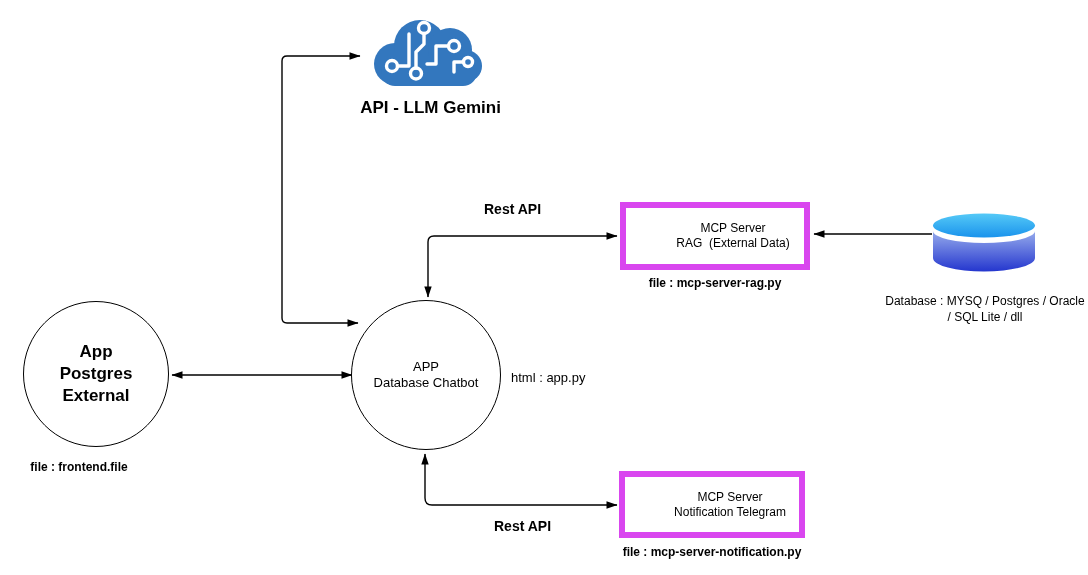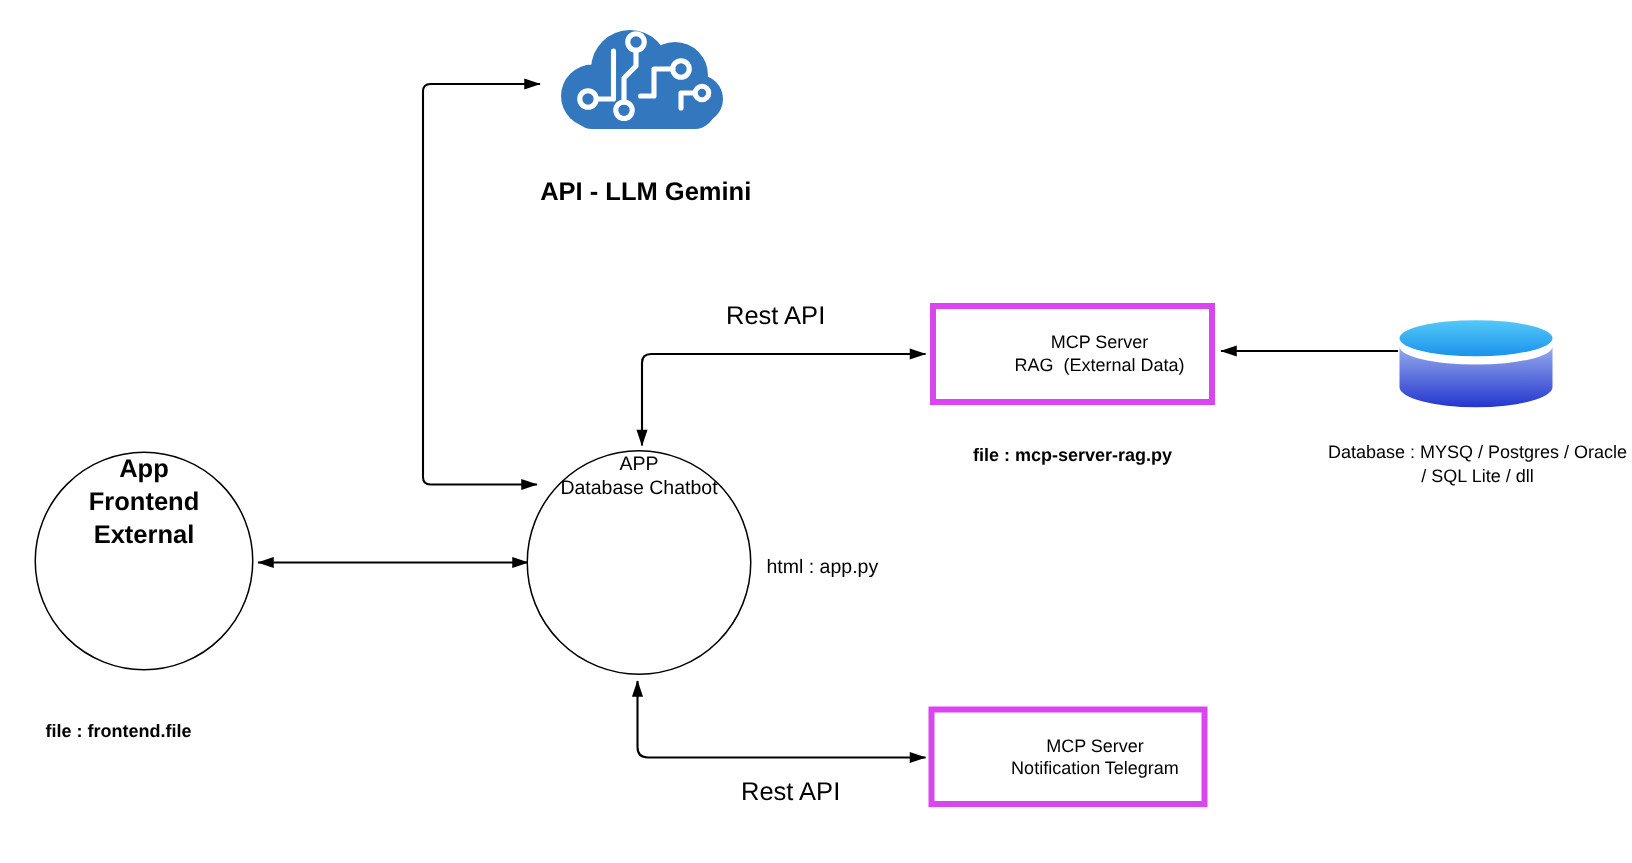--- a/index.html
+++ b/index.html
@@ -5,38 +5,38 @@
   html,body { margin:0; padding:0; background:#ffffff; }
   .canvas {
     position:relative; width:1088px; height:575px; overflow:hidden;
     background:#ffffff; color:#000;
     font-family:"Liberation Sans", sans-serif;
   }
   .abs { position:absolute; }
   .wires { position:absolute; left:0; top:0; }
   .circle-node {
     position:absolute; border:1px solid #000; border-radius:50%;
-    background:#fff; display:flex; align-items:flex-start; justify-content:center;
+    background:#fff; display:flex; align-items:center; justify-content:center;
     text-align:center; box-sizing:border-box;
   }
   .rect-node {
-    position:absolute; border:4px solid #d946ef; background:#fff;
+    position:absolute; border:6px solid #d946ef; background:#fff;
     display:flex; flex-direction:column; align-items:center; justify-content:center;
     text-align:center; box-sizing:border-box;padding-left:36px;
   }
   .line { white-space:pre-wrap; }
   .t-frontend { font-size:17px; font-weight:bold; line-height:22px; }
   .t-backend  { font-size:13px; line-height:16px; }
   .t-box      { font-size:12px; line-height:15px; }
   .t-file-b   { font-size:12px; font-weight:bold; }
   .t-file-r   { font-size:13px; }
   .t-title    { font-size:17px; font-weight:bold; }
-  .t-edge     { font-size:17px; font-weight:normal; }
+  .t-edge     { font-size:14px; font-weight:bold; }
   .t-db       { font-size:12px; line-height:15.5px; text-align:center; }
-  .center { text-align:center;margin-top:20px; }
+  .center { text-align:center; }
 </style>
 </head>
 <body>
 
 <div class="canvas">
 
   <svg class="wires" width="1088" height="575" viewBox="0 0 1088 575">
     <defs>
       <marker id="arrow" viewBox="0 0 12 9" refX="11" refY="4.5" markerWidth="12" markerHeight="9" orient="auto-start-reverse" markerUnits="userSpaceOnUse">
         <path d="M 0.5,0.8 L 11.5,4.5 L 0.5,8.2 Z" fill="#000"></path>
@@ -69,21 +69,21 @@
       <path d="M 82.5,32 H 70 V 50 H 61"></path>
       <circle cx="102" cy="48" r="4.5"></circle>
       <path d="M 97.5,48 H 88 V 58"></path>
     </g>
   </svg>
   <div class="abs t-title center" style="left:338px; top:98px; width:185px;">API - LLM Gemini</div>
 
   <div class="circle-node" style="left:23px; top:301px; width:146px; height:146px;">
     <div class="t-frontend">
       <div class="line">App</div>
-      <div class="line">Frontend</div>
+      <div class="line">Postgres</div>
       <div class="line">External</div>
     </div>
   </div>
   <div class="abs t-file-b center" style="left:9px; top:460px; width:140px;">file : frontend.file</div>
 
   <div class="circle-node" style="left:351px; top:300px; width:150px; height:150px;">
     <div class="t-backend">
       <div class="line">APP</div>
       <div class="line">Database Chatbot</div>
     </div>
@@ -97,20 +97,21 @@
     </div>
   </div>
   <div class="abs t-file-b center" style="left:620px; top:276px; width:190px;">file : mcp-server-rag.py</div>
 
   <div class="rect-node" style="left:619px; top:471px; width:186px; height:67px;">
     <div class="t-box">
       <div class="line">MCP Server</div>
       <div class="line">Notification Telegram</div>
     </div>
   </div>
+  <div class="abs t-file-b center" style="left:617px; top:545px; width:190px;">file : mcp-server-notification.py</div>
 
   <svg class="abs" style="left:931px; top:213px;" width="106" height="60" viewBox="0 0 106 60">
     <defs>
       <linearGradient id="dbTop" x1="0" y1="0" x2="0" y2="1">
         <stop offset="0" stop-color="#55C9F7"></stop>
         <stop offset="1" stop-color="#1A93EC"></stop>
       </linearGradient>
       <linearGradient id="dbBody" x1="0" y1="0" x2="0" y2="1">
         <stop offset="0" stop-color="#97ACEC"></stop>
         <stop offset="1" stop-color="#2436CE"></stop>

